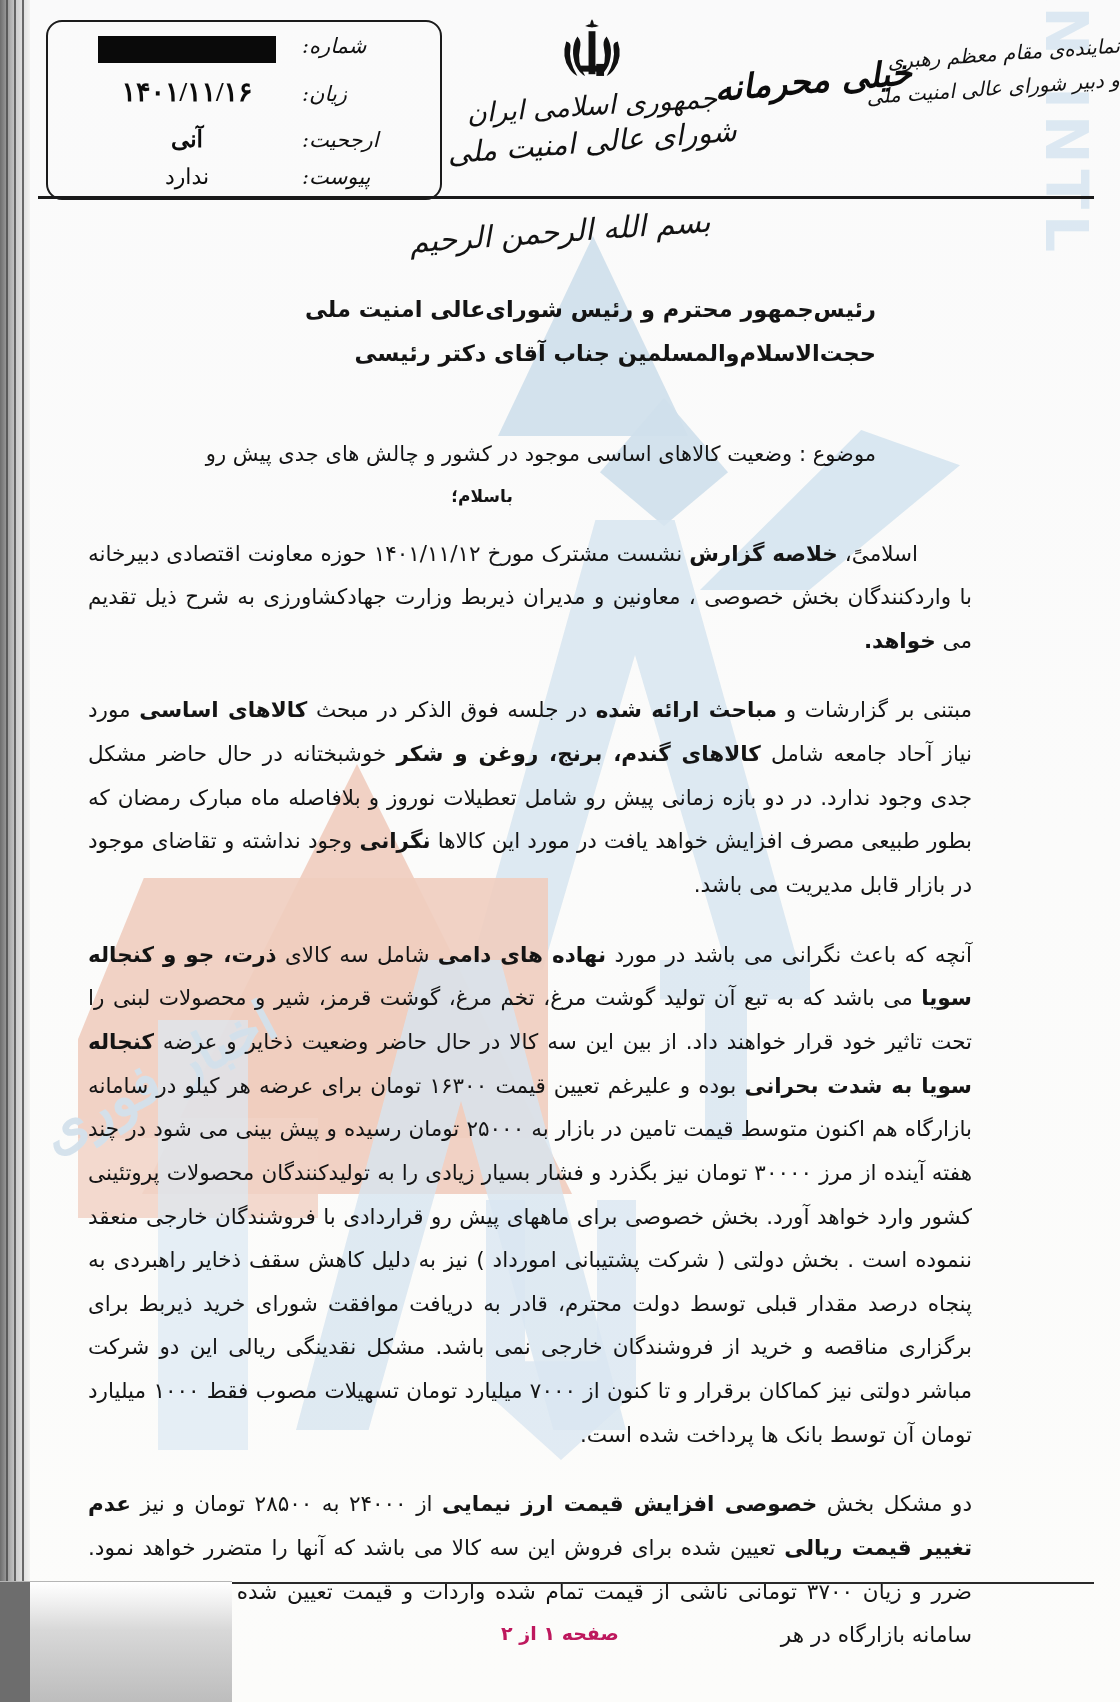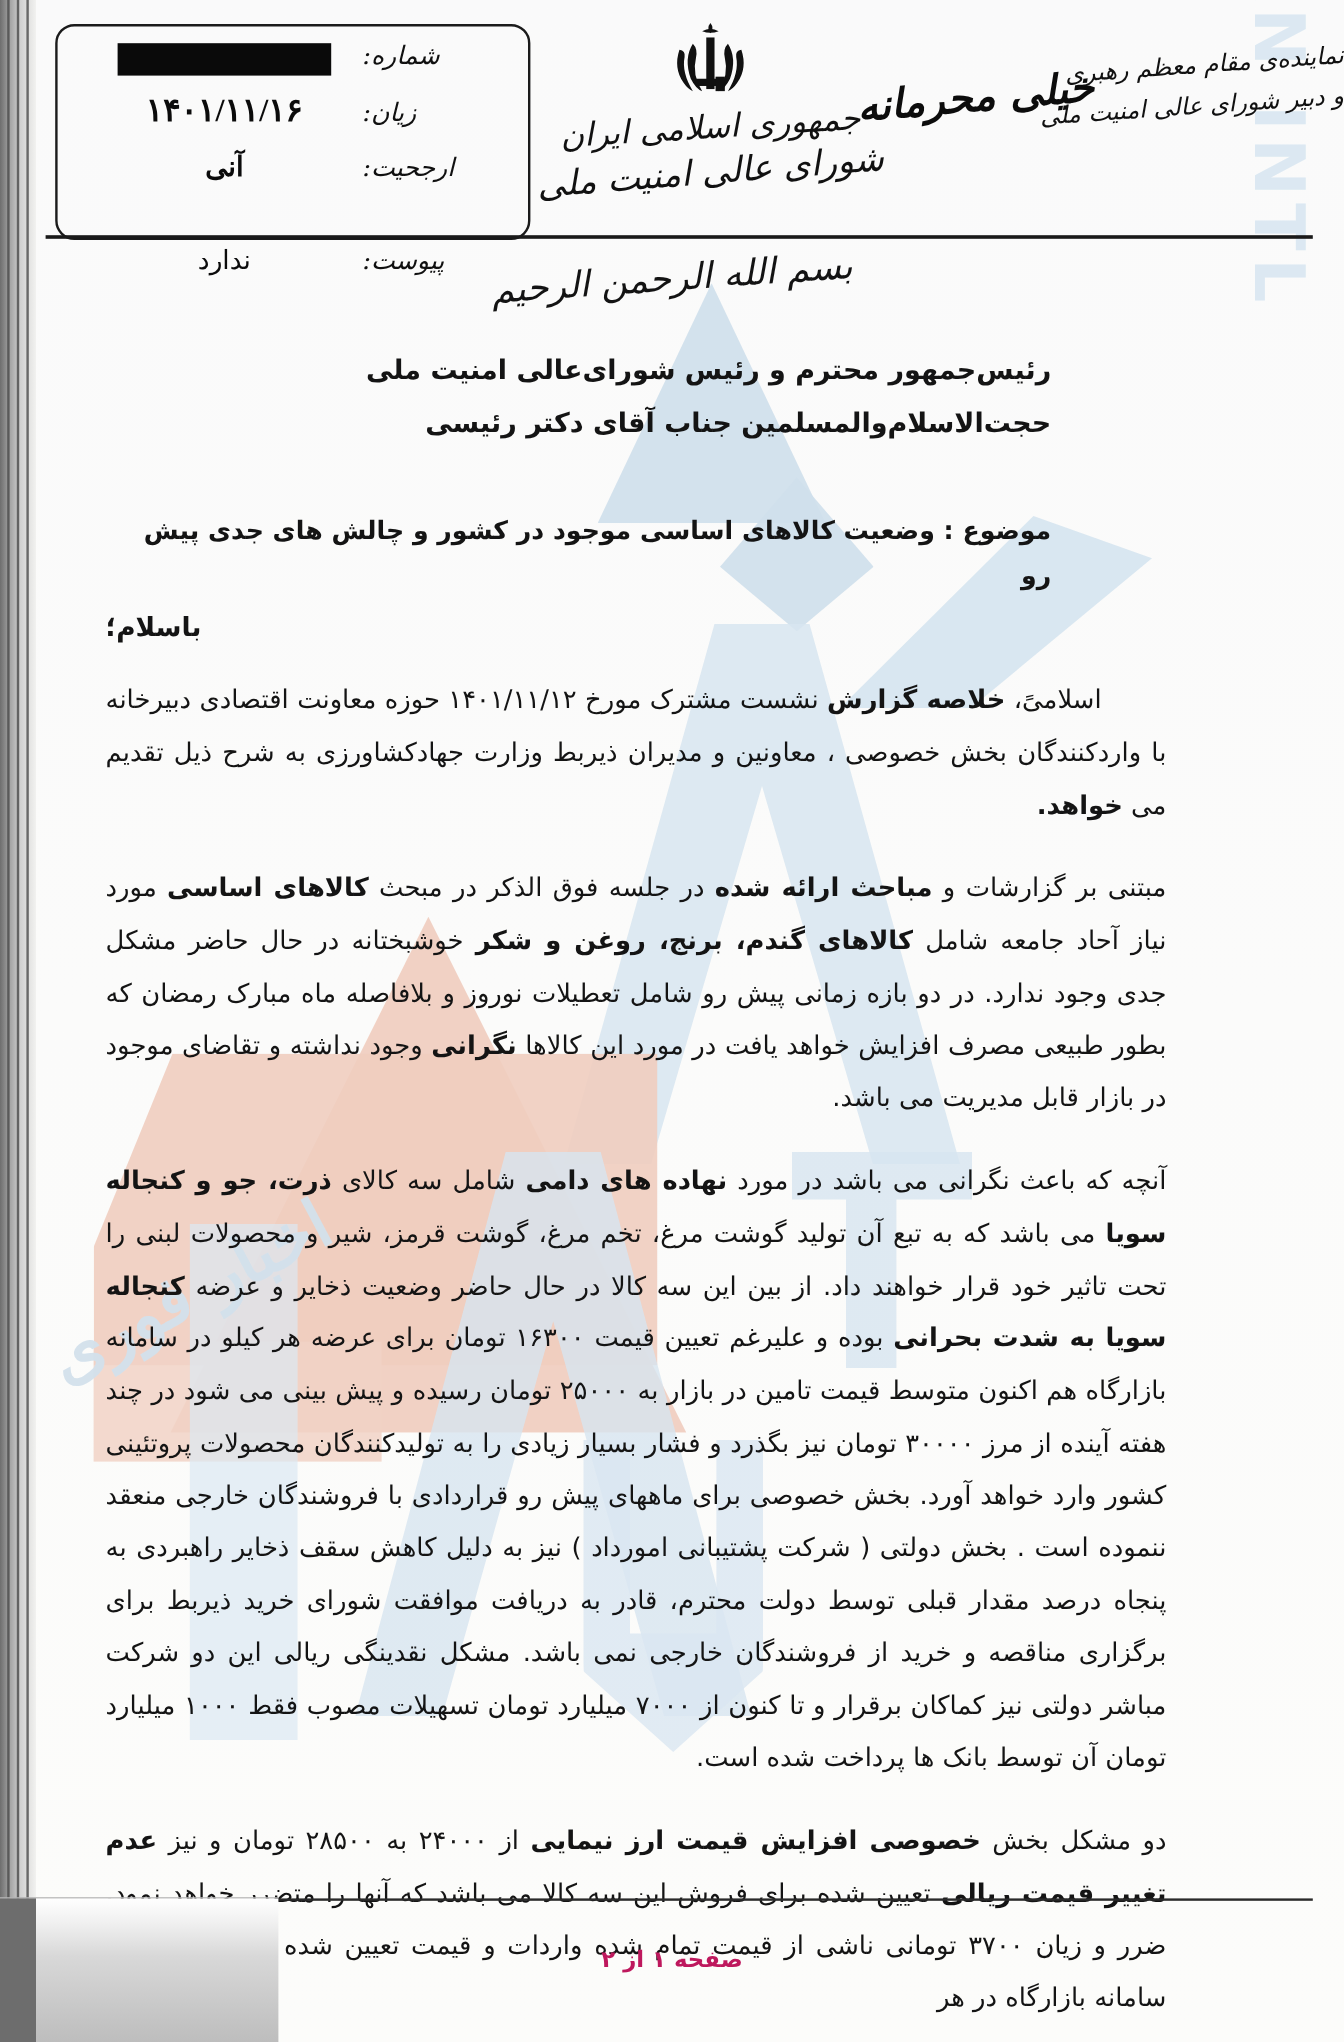--- a/index.html
+++ b/index.html
@@ -66,21 +66,21 @@
     flex:1;text-align:center;
     font-family:Liberation Serif, serif;
     color:#0b0b0b;
     direction:rtl;
   }
   .redaction{
     display:inline-block;width:178px;height:27px;background:#0a0a0a;vertical-align:middle;
   }
   .v-date{font-size:27px;font-weight:bold;letter-spacing:.5px;}
   .v-urgency{font-size:23px;font-weight:bold;}
-  .v-attach{font-size:22px;margin-top:40px;}
+  .v-attach{font-size:22px;}
 
   .emblem-block{
     position:absolute;left:396px;top:6px;width:300px;text-align:center;
   }
   .emblem{
     width:86px;height:74px;margin:0 auto;display:block;
   }
   .org-line{
     font-family:"DejaVu Serif", serif;
     font-style:italic;
@@ -125,25 +125,25 @@
     font-family:"DejaVu Sans", sans-serif;
   }
 
   .addr{
     text-align:right;font-weight:bold;font-size:22.5px;line-height:1.95;
     padding-right:96px;
   }
   .addr-2{padding-right:96px;}
 
   .subject{
-    margin-top:48px;font-weight:bold;font-size:21px;text-align:right;
+    margin-top:60px;font-weight:normal;font-size:21px;text-align:right;
     padding-right:96px;line-height:1.8;
   }
   .salutation{
-    margin-top:12px;font-weight:bold;font-size:22px;text-align:left;
+    margin-top:12px;font-weight:bold;font-size:17px;text-align:center;
     padding-right:96px;
   }
 
   .para{
     margin-top:26px;font-size:21.5px;line-height:2.03;text-align:justify;
     text-justify:inter-word;
   }
   .para.indent{text-indent:54px;}
   .para b{font-weight:bold;}
 

